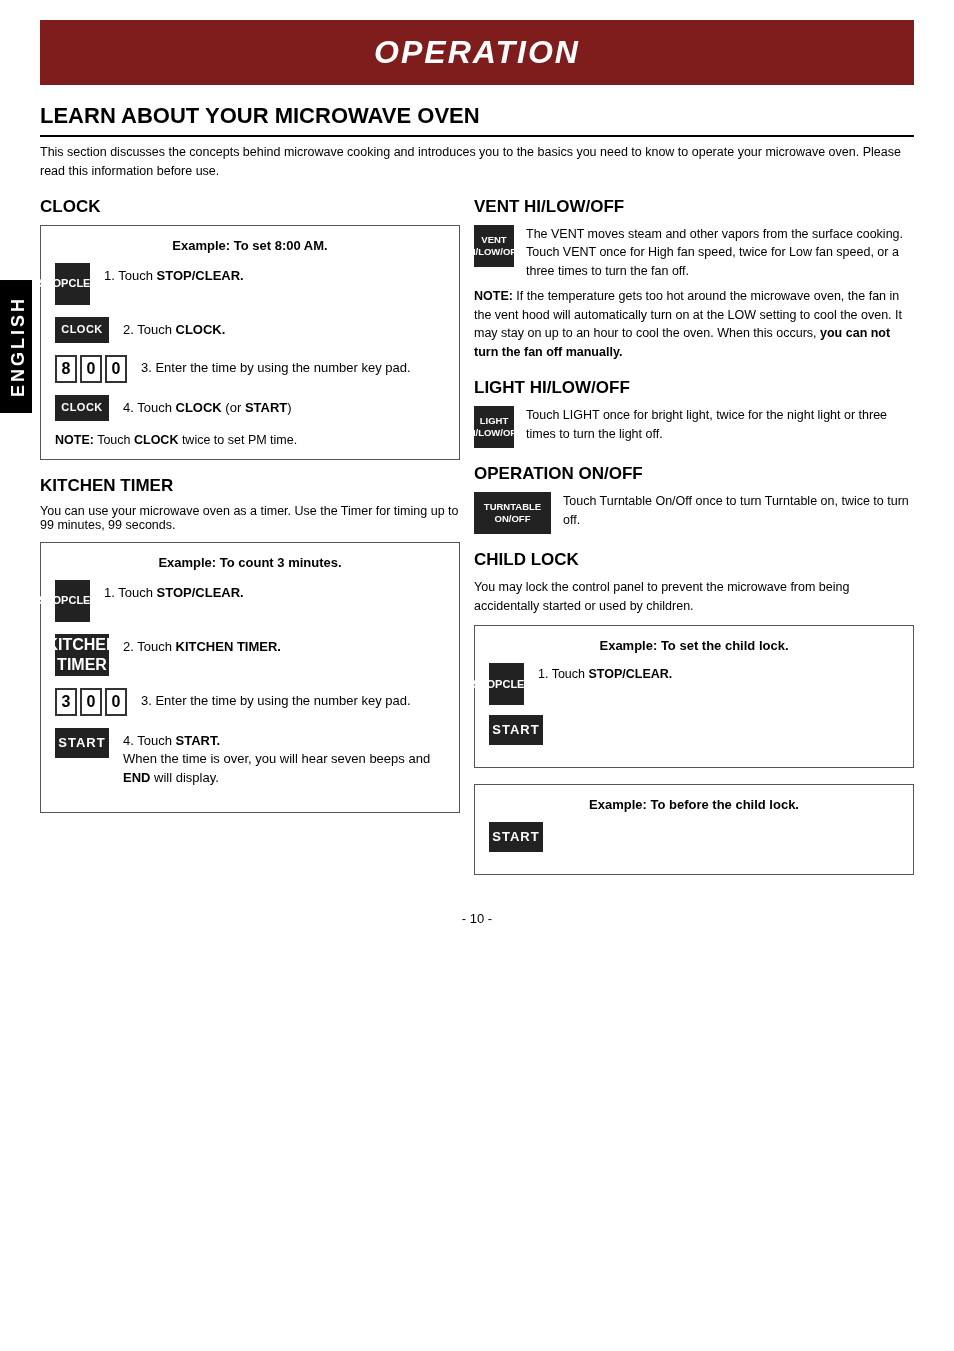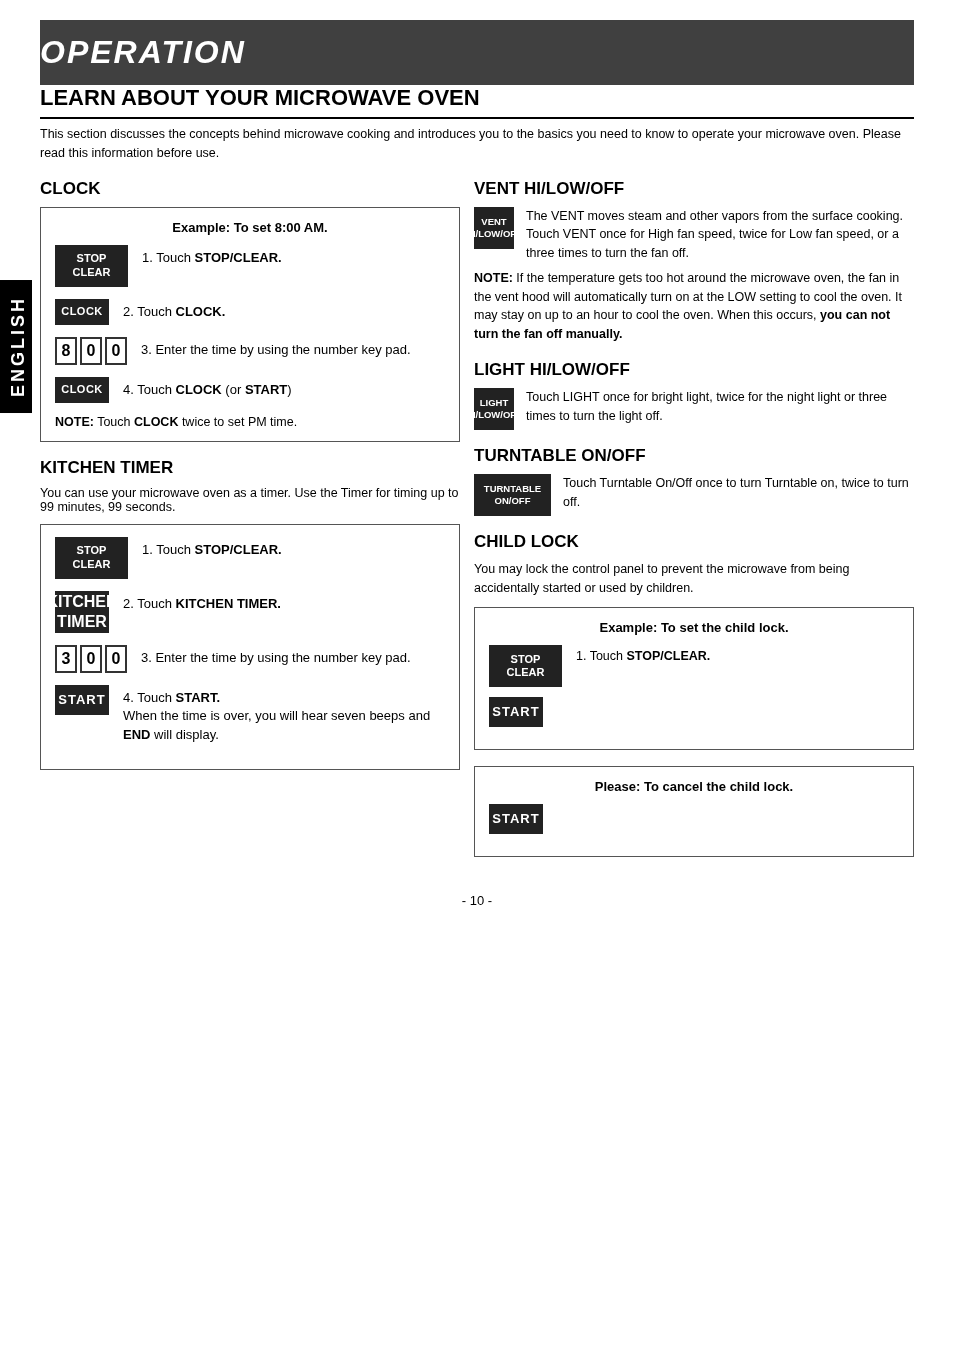--- a/index.html
+++ b/index.html
@@ -16,24 +16,25 @@
     .page {
       width: 954px;
       min-height: 1351px;
       background: #fff;
       padding: 20px 40px 30px 40px;
       position: relative;
     }
 
     
     .operation-header {
-      background: #404040;
+      background: #7f1d1d;
       color: #fff;
-      text-align: left;
+      text-align: center;
       padding: 14px 0;
+      margin-bottom: 18px;
     }
     .operation-header h1 {
       font-size: 32px;
       font-style: italic;
       font-weight: bold;
       letter-spacing: 2px;
     }
 
     
     .main-title {
@@ -102,23 +103,22 @@
       justify-content: center;
       background: #222;
       color: #fff;
       font-weight: bold;
       font-size: 11px;
       text-align: center;
       line-height: 1.2;
       flex-shrink: 0;
     }
     .btn-stop-clear {
-      width: 73px;
+      width: 35px;
       height: 42px;
-      flex-direction: column;
       align-items: center;
     }
     .btn-clock {
       width: 54px;
       height: 26px;
       font-size: 11px;
       letter-spacing: 0.5px;
     }
     .btn-start {
       width: 54px;
@@ -304,20 +304,21 @@
           <div class="note-text">
             <strong>NOTE:</strong> Touch <strong>CLOCK</strong> twice to set PM time.
           </div>
         </div>
       </div>
 
       <div class="section-gap">
         <div class="section-heading">KITCHEN TIMER</div>
         <div class="note-text" style="margin-bottom:10px;">You can use your microwave oven as a timer. Use the Timer for timing up to 99 minutes, 99 seconds.</div>
         <div class="example-box">
+          <div class="example-title">Example: To count 3 minutes.</div>
 
           <div class="example-row">
             <div class="btn btn-stop-clear">
               <span>STOP</span>
               <span>CLEAR</span>
             </div>
             <div class="example-row-text">
               <span>1. Touch </span><strong>STOP/CLEAR.</strong>
             </div>
           </div>
@@ -375,21 +376,21 @@
         <div class="vent-row">
           <div class="vent-btn">
             <span>LIGHT</span>
             <span>HI/LOW/OFF</span>
           </div>
           <div class="vent-text">Touch LIGHT once for bright light, twice for the night light or three times to turn the light off.</div>
         </div>
       </div>
 
       <div class="section-gap">
-        <div class="section-heading">TURNTABLE ON/OFF</div>
+        <div class="section-heading">OPERATION ON/OFF</div>
         <div class="vent-row">
           <div class="turntable-btn">
             <span>TURNTABLE</span>
             <span>ON/OFF</span>
           </div>
           <div class="vent-text">Touch Turntable On/Off once to turn Turntable on, twice to turn off.</div>
         </div>
       </div>
 
       <div class="section-gap">
@@ -409,21 +410,21 @@
             </div>
           </div>
 
           <div class="child-example-row">
             <div class="btn btn-start">START</div>
           </div>
 
         </div>
 
         <div class="example-box" style="margin-top:10px;">
-          <div class="example-title">Please: To cancel the child lock.</div>
+          <div class="example-title">Example: To before the child lock.</div>
 
           <div class="child-example-row">
             <div class="btn btn-start">START</div>
           </div>
 
         </div>
       </div>
 
     </div>
 

